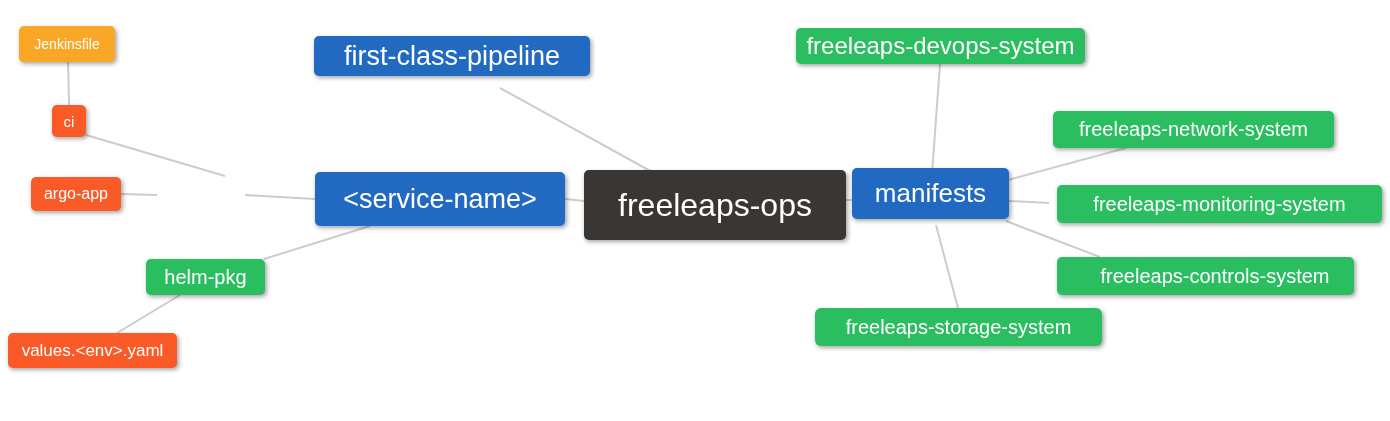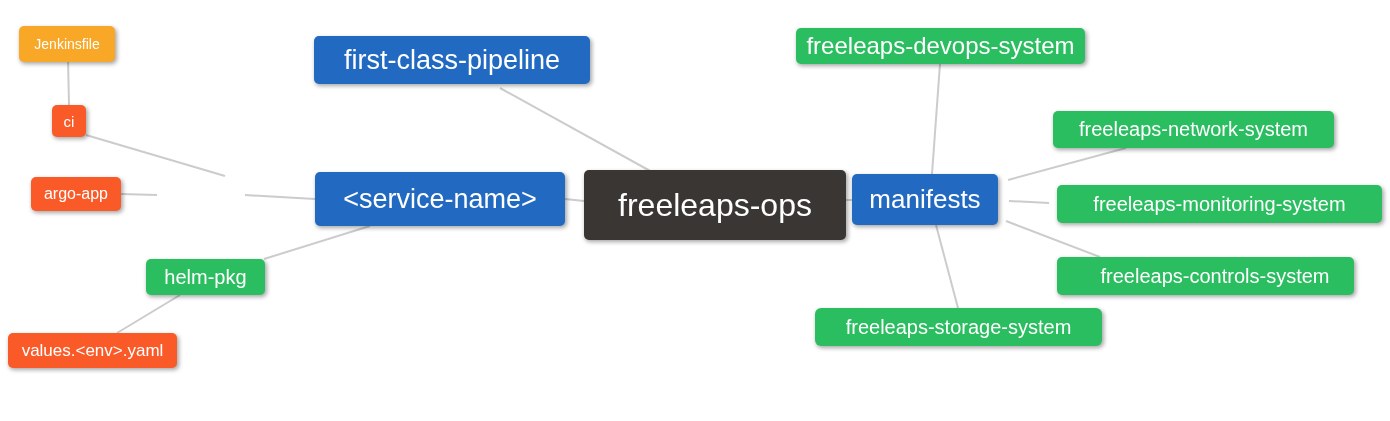--- a/index.html
+++ b/index.html
@@ -25,24 +25,24 @@
     cursor: pointer;
     box-sizing: border-box;
   }
   
   .p-jenkinsfile        { left:  19px; top:  26px; width:  96px; height: 36px; font-size: 14px; }
   .p-ci                 { left:  52px; top: 105px; width:  34px; height: 32px; font-size: 15px; }
   .p-argo-app           { left:  31px; top: 177px; width:  90px; height: 34px; font-size: 16px; }
   .p-env                { left: 157px; top: 176px; width:  88px; height: 38px; font-size: 20px; }
   .p-helm-pkg           { left: 146px; top: 259px; width: 119px; height: 36px; font-size: 20px; }
   .p-values-env-yaml    { left:   8px; top: 333px; width: 169px; height: 35px; font-size: 17px; }
-  .p-first-class-pipeline { left: 314px; top: 36px; width: 276px; height: 48px; font-size: 27px; }
+  .p-first-class-pipeline { left: 314px; top: 36px; width: 276px; height: 40px; font-size: 27px; }
   .p-service-name       { left: 315px; top: 172px; width: 250px; height: 54px; font-size: 27px; }
   .p-root               { left: 584px; top: 170px; width: 262px; height: 70px; font-size: 32px; }
-  .p-manifests          { left: 852px; top: 174px; width: 146px; height: 51px; font-size: 26px; }
+  .p-manifests          { left: 852px; top: 168px; width: 157px; height: 51px; font-size: 26px; }
   .p-devops-system      { left: 796px; top:  28px; width: 289px; height: 36px; font-size: 24px; }
   .p-network-system     { left: 1053px; top: 111px; width: 281px; height: 37px; font-size: 20px; }
   .p-monitoring-system  { left: 1049px; top: 185px; width: 325px; height: 38px; font-size: 20px; margin-left: 8px; }
   .p-controls-system    { left: 1057px; top: 257px; width: 297px; height: 38px; font-size: 20px; }
   .p-storage-system     { left: 815px; top: 308px; width: 287px; height: 38px; font-size: 20px; }
 </style>
 </head>
 <body>
 
 <div class="canvas">

